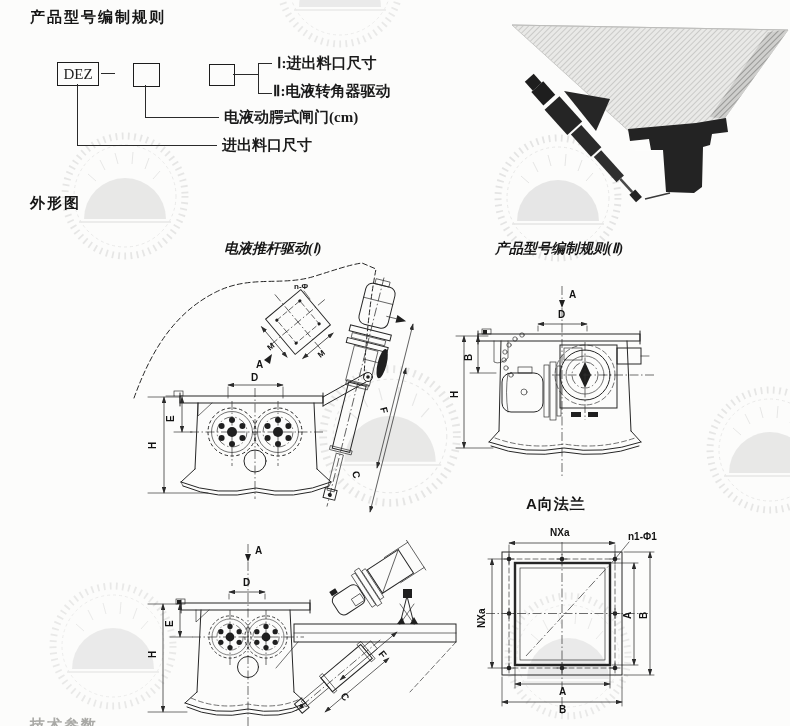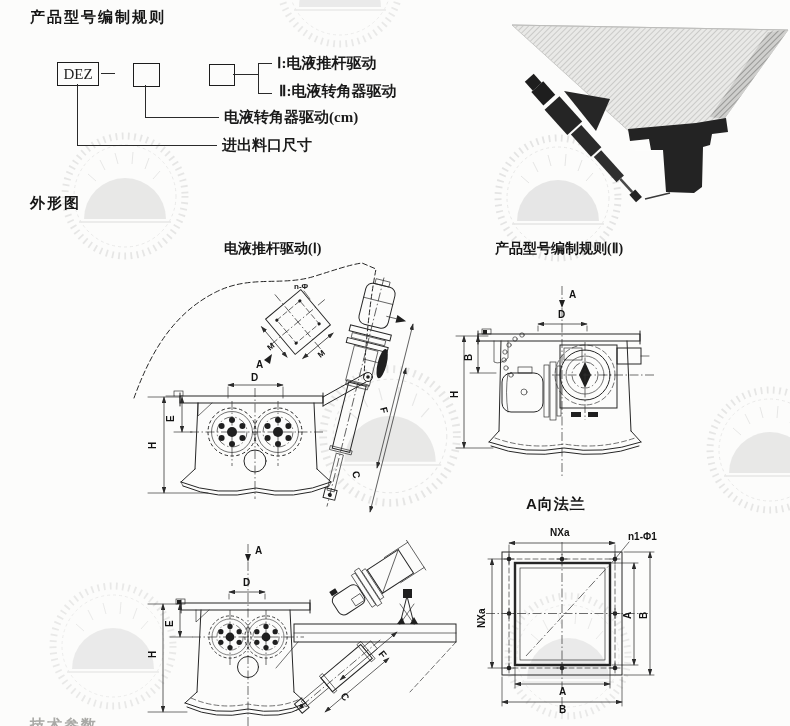--- a/index.html
+++ b/index.html
@@ -10,21 +10,21 @@
     color:#1d1d1d;
   }
   .abs{position:absolute;}
   .hd{font-weight:bold; font-size:15px; letter-spacing:2px; color:#161616;}
   .cn{font-family:"Liberation Serif", serif; font-weight:600; font-size:15px; color:#1a1a1a; white-space:nowrap;}
   .code-box{border:1.6px solid #1c1c1c; display:flex; align-items:center; justify-content:center;
     font-family:"Liberation Serif", serif; font-weight:normal; font-size:15px; background:transparent;}
   .hline{border-top:1.2px solid #2a2a2a; height:0;}
   .vline{border-left:1.2px solid #2a2a2a; width:0;}
   .bracket{border-left:1.3px solid #2a2a2a; border-top:1.3px solid #2a2a2a; border-bottom:1.3px solid #2a2a2a;}
-  .drawing-title{font-weight:600; font-size:14px; color:#161616; font-family:"Liberation Serif",serif; white-space:nowrap;}
+  .drawing-title{font-weight:600; font-size:14px; color:#161616; font-family:"Liberation Serif",serif; white-space:nowrap;font-style:italic;}
   .cut-heading{font-weight:bold; font-size:15px; color:#a9a9a6; letter-spacing:2px;}
   
   .ln{stroke:#262626; stroke-width:1; fill:none; stroke-linecap:round;}
   .thin{stroke-width:.65;}
   .thick{stroke-width:2.4;}
   .dsh{stroke-dasharray:5 3;}
   .cl{stroke:#303030; stroke-width:.7; fill:none; stroke-dasharray:9 2.5 1.5 2.5;}
   .dim{stroke:#2c2c2c; stroke-width:.75; fill:none;}
   .fil{fill:#1f1f1f; stroke:none;}
   .lbl{font:bold 10px "Liberation Sans",sans-serif; fill:#121212;}
@@ -88,25 +88,25 @@
     </svg>
 
   <div class="abs hd" style="left:30px; top:8px">产品型号编制规则</div>
 
   <div class="abs code-box" style="left:57px; top:62px; width:40px; height:22px">DEZ</div>
   <div class="abs hline" style="left:101px; top:73px; width:14px"></div>
   <div class="abs code-box" style="left:133px; top:63px; width:25px; height:22px"></div>
   <div class="abs code-box" style="left:209px; top:64px; width:24px; height:20px"></div>
   <div class="abs hline" style="left:233px; top:74px; width:25px"></div>
   <div class="abs bracket" style="left:258px; top:63px; width:13px; height:29px"></div>
-  <div class="abs cn" style="left:277px; top:54px">Ⅰ:电液推杆驱动</div>
-  <div class="abs cn" style="left:279px; top:82px">Ⅱ:电液转角器驱动</div>
+  <div class="abs cn" style="left:277px; top:54px">Ⅰ:进出料口尺寸</div>
+  <div class="abs cn" style="left:273px; top:82px">Ⅱ:电液转角器驱动</div>
   <div class="abs vline" style="left:145px; top:85px; height:33px"></div>
   <div class="abs hline" style="left:145px; top:117px; width:74px"></div>
-  <div class="abs cn" style="left:224px; top:108px">电液转角器驱动(cm)</div>
+  <div class="abs cn" style="left:224px; top:108px">电液动腭式闸门(cm)</div>
   <div class="abs vline" style="left:77px; top:84px; height:62px"></div>
   <div class="abs hline" style="left:77px; top:145px; width:140px"></div>
   <div class="abs cn" style="left:222px; top:136px">进出料口尺寸</div>
 
   <div class="abs hd" style="left:30px; top:194px">外形图</div>
   <div class="abs drawing-title" style="left:224px; top:240px">电液推杆驱动(Ⅰ)</div>
   <div class="abs drawing-title" style="left:495px; top:240px">产品型号编制规则(Ⅱ)</div>
   <div class="abs hd" style="left:526px; top:495px; letter-spacing:1px">A向法兰</div>
 
   <svg class="abs" style="left:500px; top:3px" width="290" height="225" viewBox="0 0 290 225">

